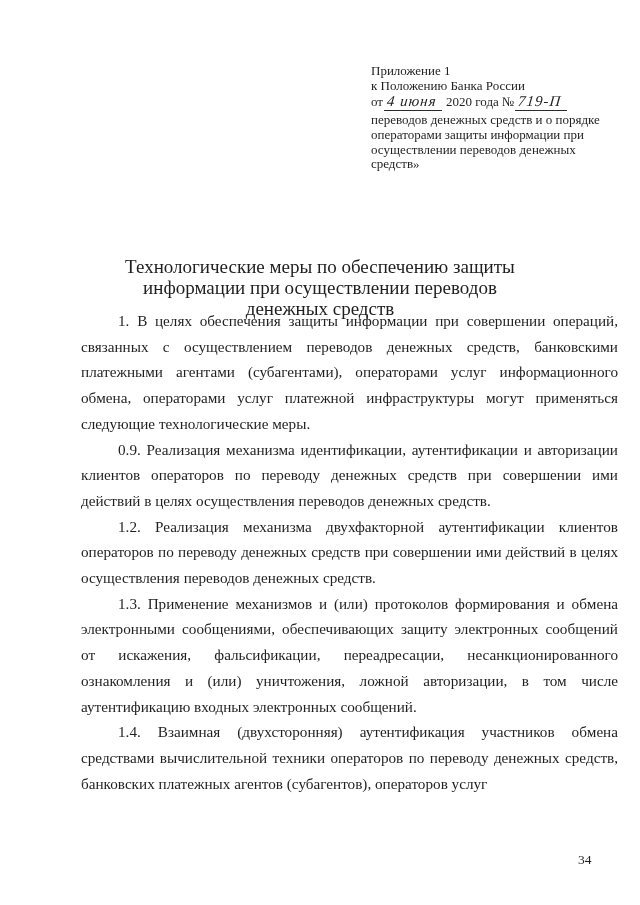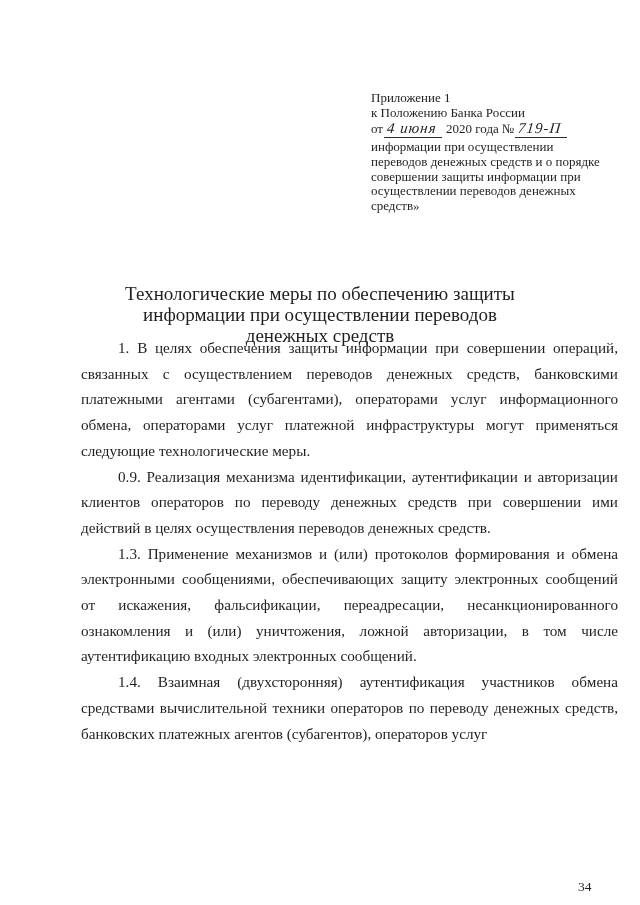--- a/index.html
+++ b/index.html
@@ -9,21 +9,20 @@
     background: #ffffff;
     position: relative;
     font-family: "Liberation Serif", serif;
     color: #1f1f1f;
     overflow: hidden;
   }
   .page {
     position: absolute;
     inset: 0;
     background: #ffffff;
-    margin-top: 27px;
   }
   
   .annotation {
     position: absolute;
     left: 371px;
     top: 64px;
     width: 248px;
     font-size: 13px;
     line-height: 14.7px;
     text-align: left;
@@ -81,31 +80,31 @@
 
 <div class="page">
 
   <div class="annotation">
     <div class="line">Приложение 1</div>
     <div class="line">к Положению Банка России</div>
     <div class="date-line">
       <span>от</span><span class="blank"><span class="handwritten">4 июня</span></span>
       <span>2020 года №</span><span class="blank"><span class="handwritten">719-П</span></span>
     </div>
-    <div class="line">информации при осуществлении</div>
     <div class="line">переводов денежных средств и о порядке</div>
-    <div class="line">совершении защиты информации при</div>
+    <div class="line">операторами защиты информации при</div>
     <div class="line">осуществлении переводов денежных</div>
     <div class="line">средств»</div>
   </div>
 
   <div class="doc-title">Технологические меры по обеспечению защиты информации при осуществлении переводов денежных средств</div>
 
   <div class="doc-body">
     <p>1. В целях обеспечения защиты информации при совершении операций, связанных с осуществлением переводов денежных средств, банковскими платежными агентами (субагентами), операторами услуг информационного обмена, операторами услуг платежной инфраструктуры могут применяться следующие технологические меры.</p>
     <p>0.9. Реализация механизма идентификации, аутентификации и авторизации клиентов операторов по переводу денежных средств при совершении ими действий в целях осуществления переводов денежных средств.</p>
+    <p>1.2. Реализация механизма двухфакторной аутентификации клиентов операторов по переводу денежных средств при совершении ими действий в целях осуществления переводов денежных средств.</p>
     <p>1.3. Применение механизмов и (или) протоколов формирования и обмена электронными сообщениями, обеспечивающих защиту электронных сообщений от искажения, фальсификации, переадресации, несанкционированного ознакомления и (или) уничтожения, ложной авторизации, в том числе аутентификацию входных электронных сообщений.</p>
     <p>1.4. Взаимная (двухсторонняя) аутентификация участников обмена средствами вычислительной техники операторов по переводу денежных средств, банковских платежных агентов (субагентов), операторов услуг</p>
   </div>
 
   <div class="page-number">34</div>
 
 </div>
 
 </body></html>

